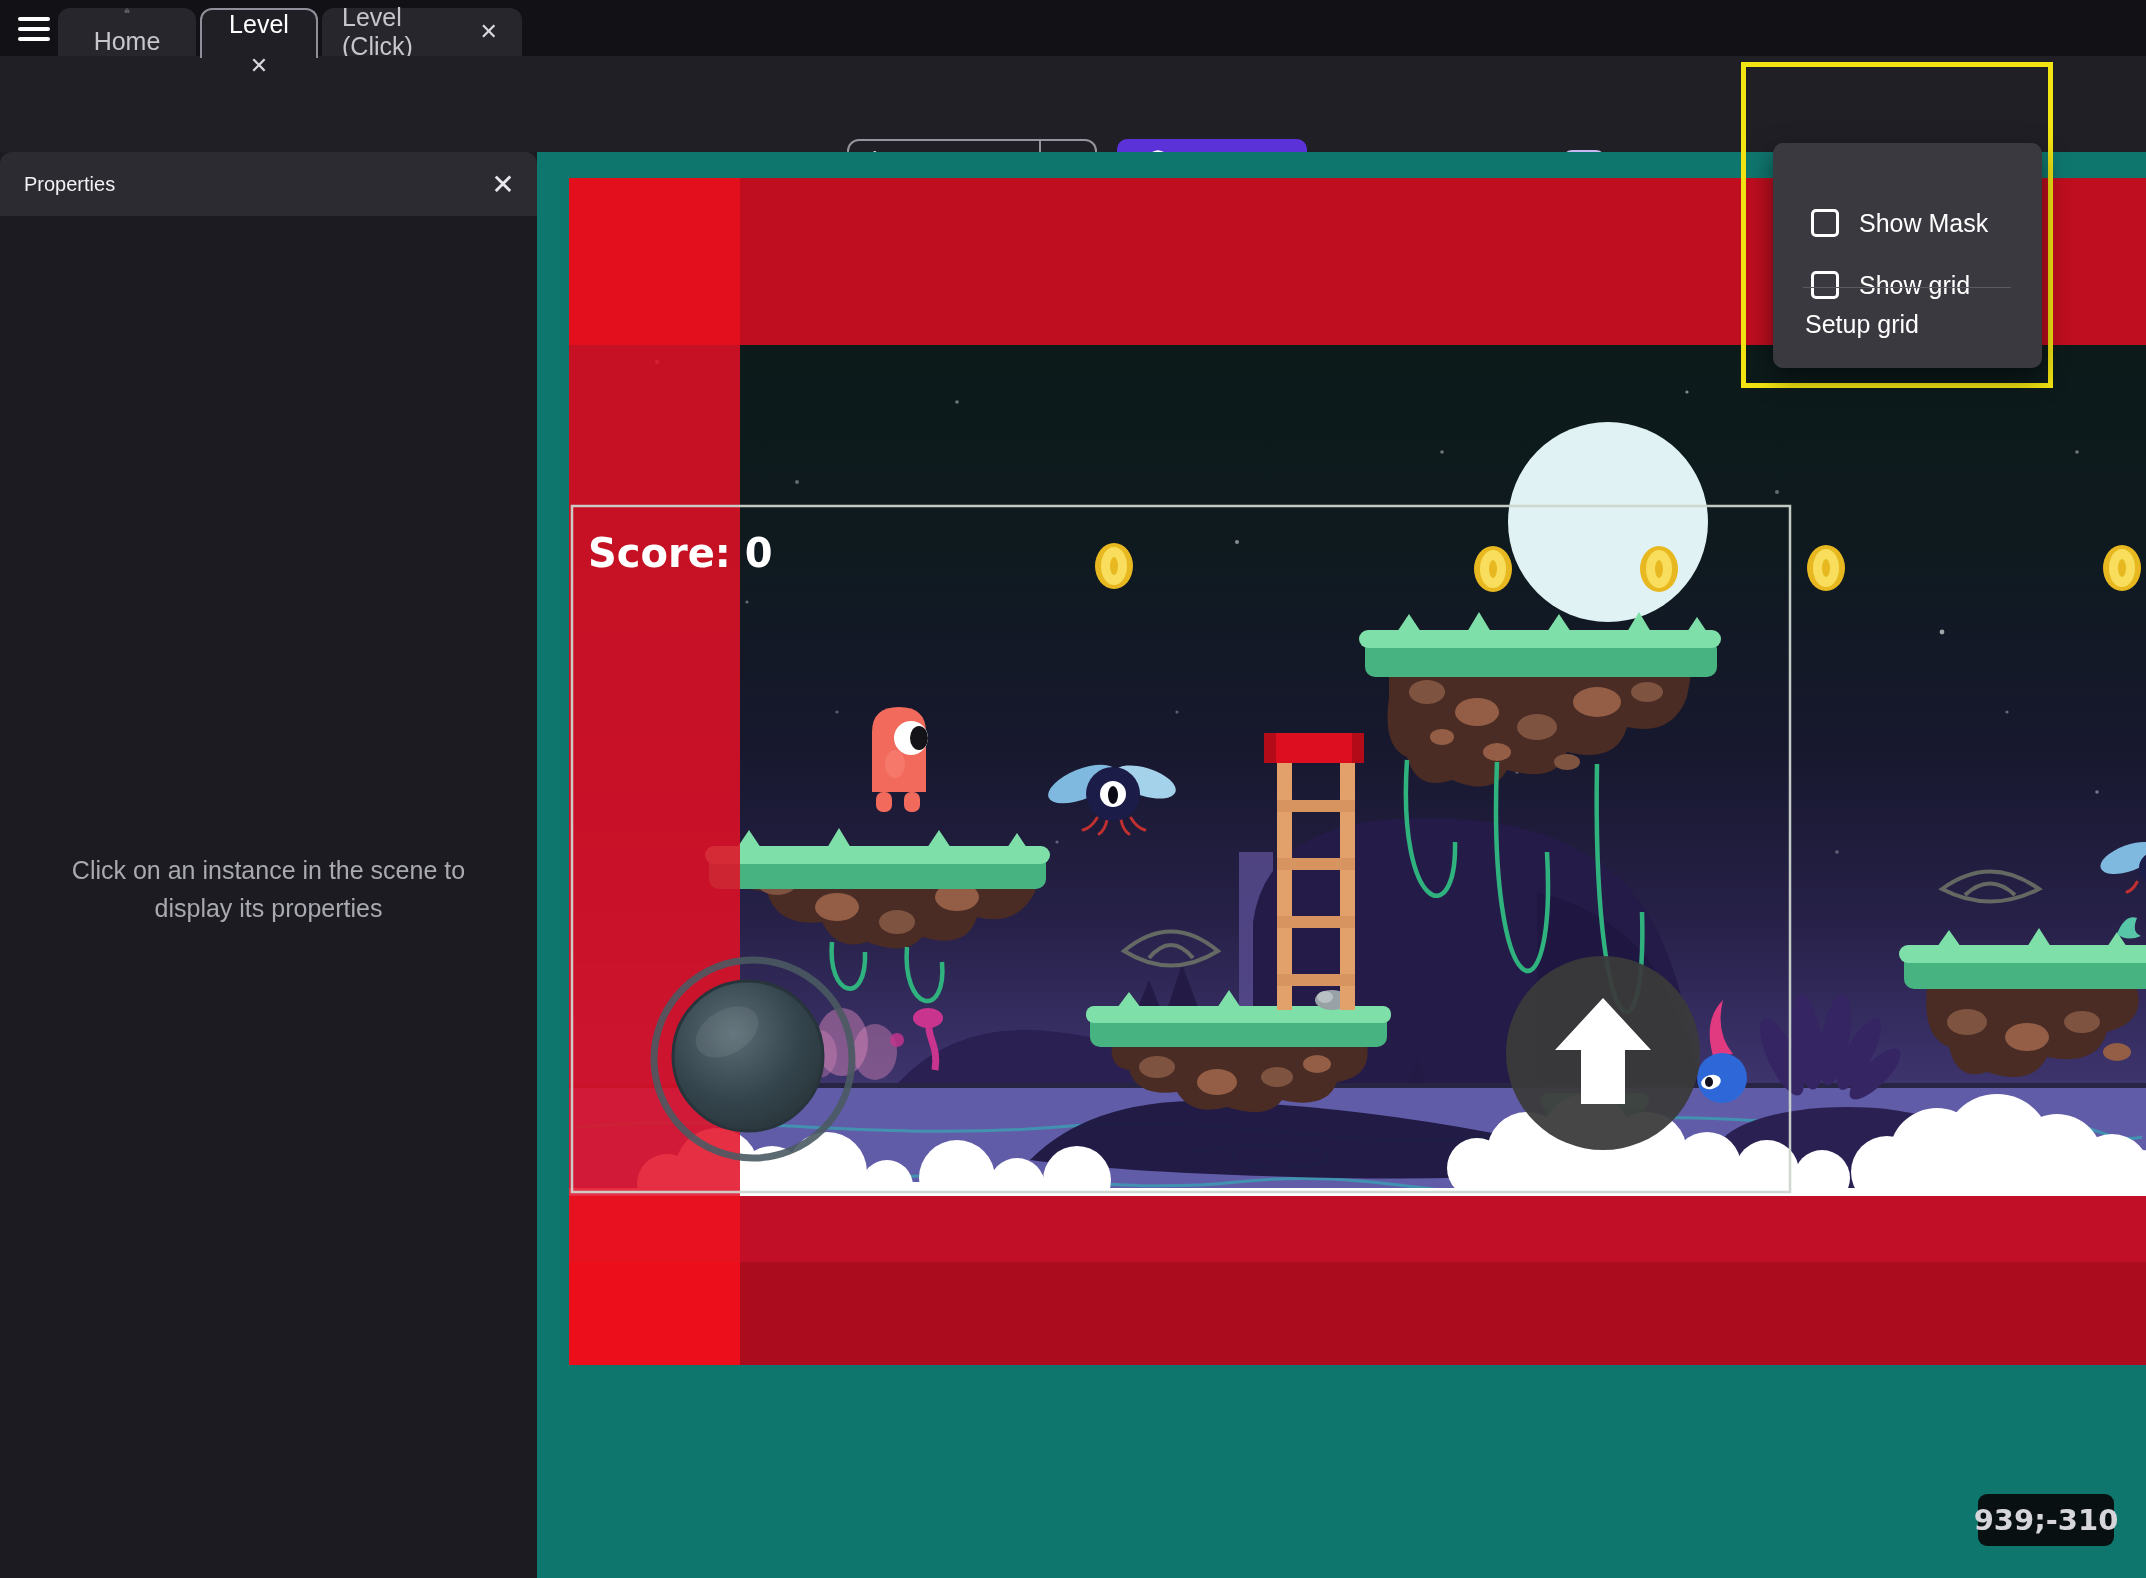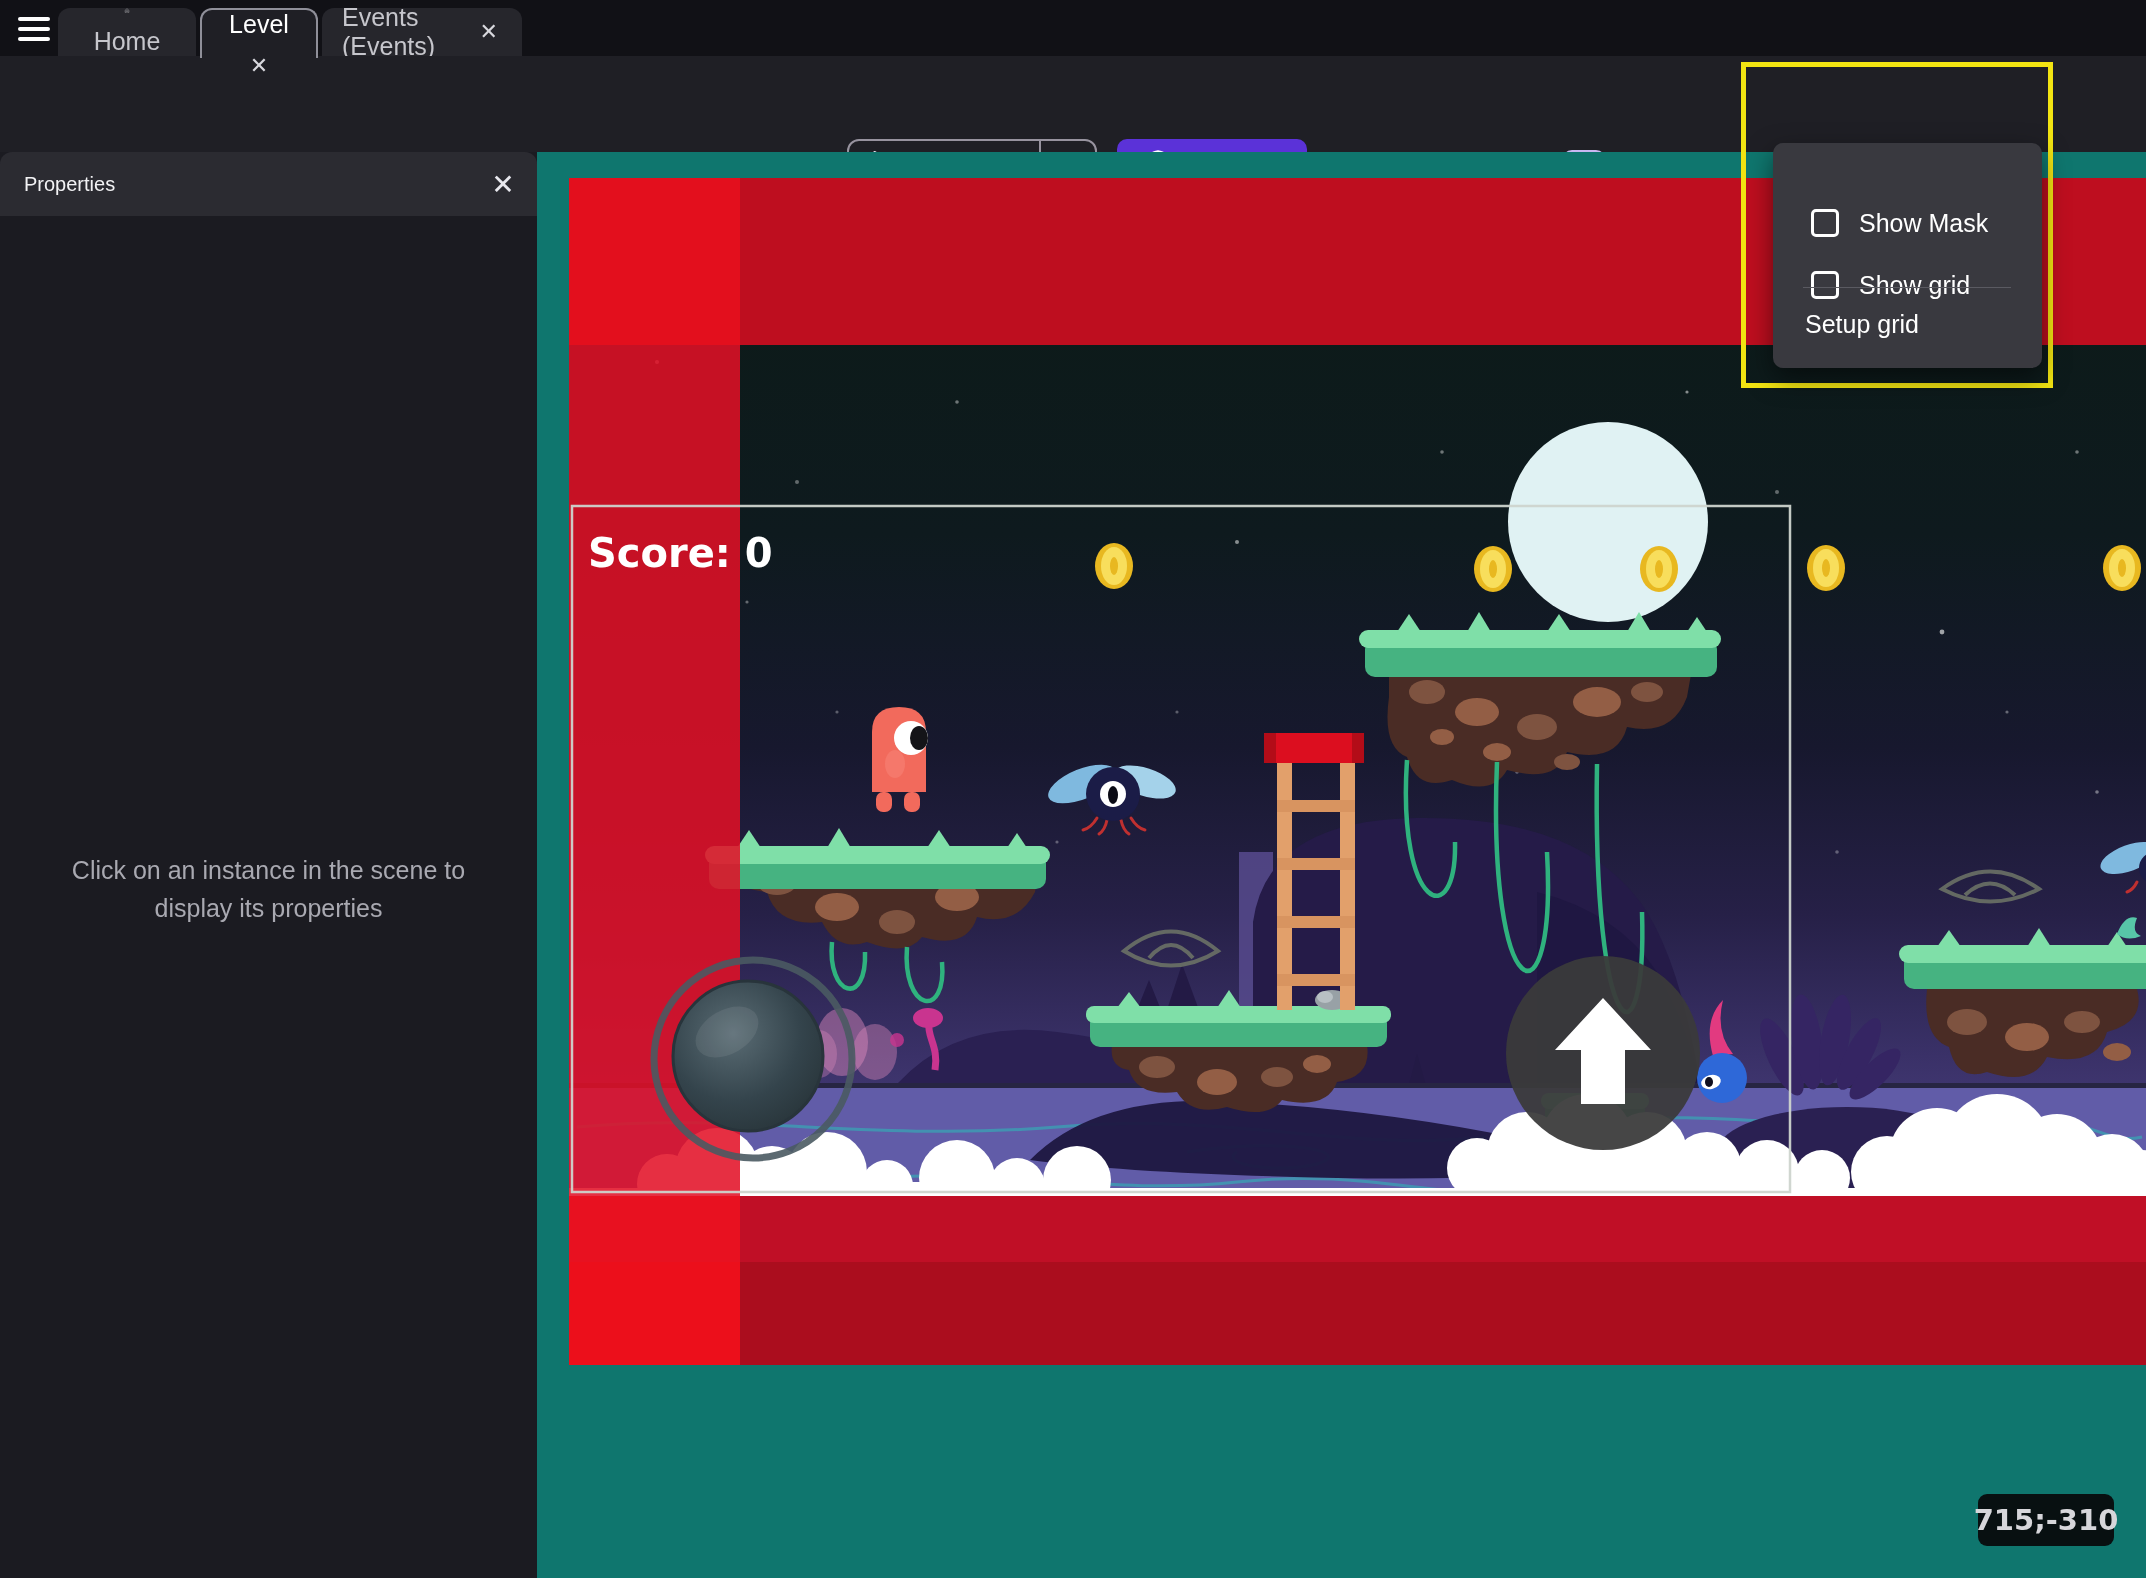--- a/index.html
+++ b/index.html
@@ -69,21 +69,21 @@
       <svg class="home-ic" viewBox="0 0 24 24" width="26" height="26" fill="none" stroke="#C6C6CC" stroke-width="2" stroke-linejoin="round">
           <path d="M3 11 L12 3 L21 11 V21 H15 V15 a3 3 0 0 0 -6 0 V21 H3 Z"></path>
         </svg>
       <span>Home</span>
     </div>
     <div class="tab tab-level">
       <span>Level</span>
       <span class="tab-close">✕</span>
     </div>
     <div class="tab tab-events">
-      <span>Events (Events)</span>
+      <span>Level (Click)</span>
       <span class="tab-close">✕</span>
     </div>
   </div>
 
   <div class="toolbar">
     <div class="icon-btn" style="left:16px;top:94px;">
       <svg width="34" height="34" viewBox="0 0 24 24" fill="none" stroke="currentColor" stroke-width="2.2">
           <rect x="3" y="3" width="8" height="18" rx="2"></rect>
           <rect x="15" y="3" width="6" height="6" rx="1.5"></rect>
           <rect x="15" y="13" width="6" height="6" rx="1.5"></rect>
@@ -552,15 +552,15 @@
     </div>
     <div class="menu-row" style="top:84px;">
       <span class="checkbox"></span>
       <span class="menu-label">Show grid</span>
     </div>
     <div class="menu-div"></div>
     <div class="menu-action">Setup grid</div>
   </div>
   <div class="highlight-box"></div>
 
-  <div class="coords-badge">715;-310</div>
+  <div class="coords-badge">939;-310</div>
 
 </div>
 
 </body></html>

